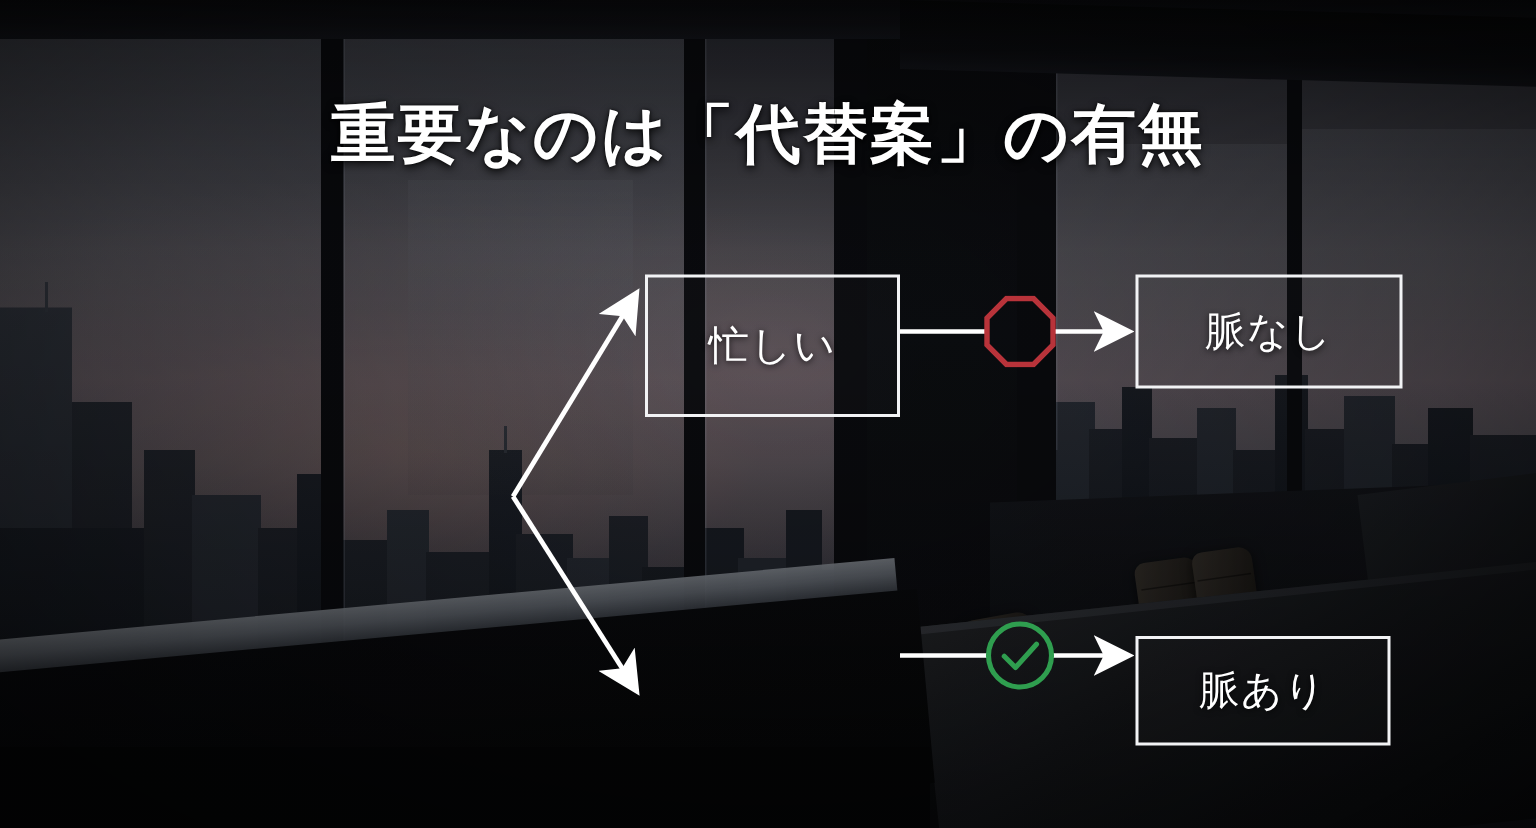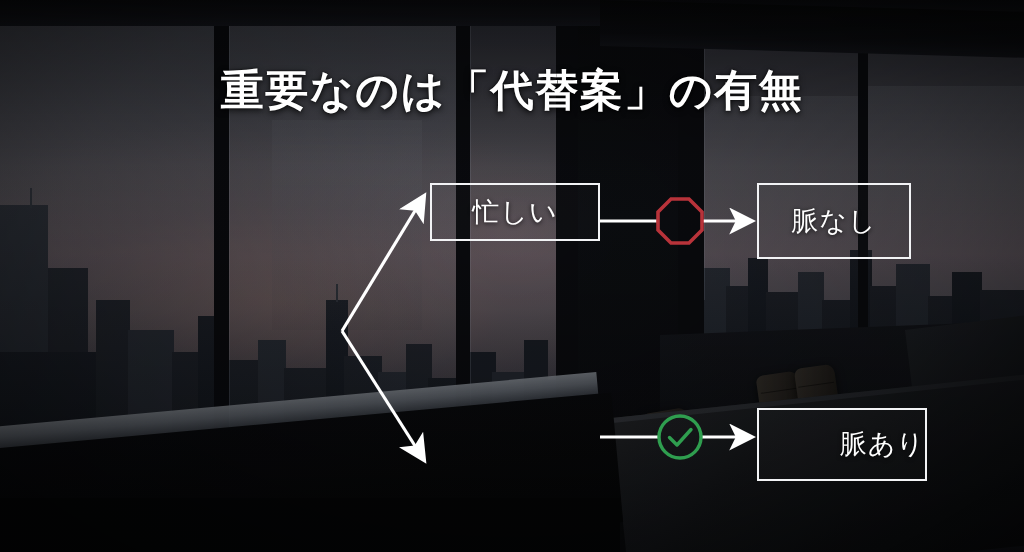--- a/index.html
+++ b/index.html
@@ -149,24 +149,24 @@
     justify-content:center;
     color:#ffffff;
     font-size:27px;
     letter-spacing:1px;
     line-height:1;
     text-shadow:0 1px 4px rgba(0,0,0,.8);
     background:rgba(255,255,255,.02);
   }
 
   #node-start{ left:95px;  top:297px; width:245px; height:68px; }
-  #node-busy { left:430px; top:183px; width:170px; height:58px;justify-content:center; }
+  #node-busy { left:430px; top:183px; width:170px; height:95px;justify-content:center; }
   #node-next { left:430px; top:400px; width:170px; height:73px; }
-  #node-no   { left:757px; top:183px; width:154px; height:76px; }
-  #node-yes  { left:757px; top:408px; width:170px; height:73px;justify-content:flex-end; }
+  #node-no   { left:757px; top:183px; width:178px; height:76px; }
+  #node-yes  { left:757px; top:424px; width:170px; height:73px; }
 
   .edge-svg{position:absolute;left:0;top:0;width:1024px;height:552px;overflow:visible;}
 
   .badge{
     position:absolute;
     width:48px;height:48px;
     box-sizing:border-box;
   }
   #badge-stop{ left:656px; top:197px; }
   #badge-ok  { left:656px; top:413px; }

